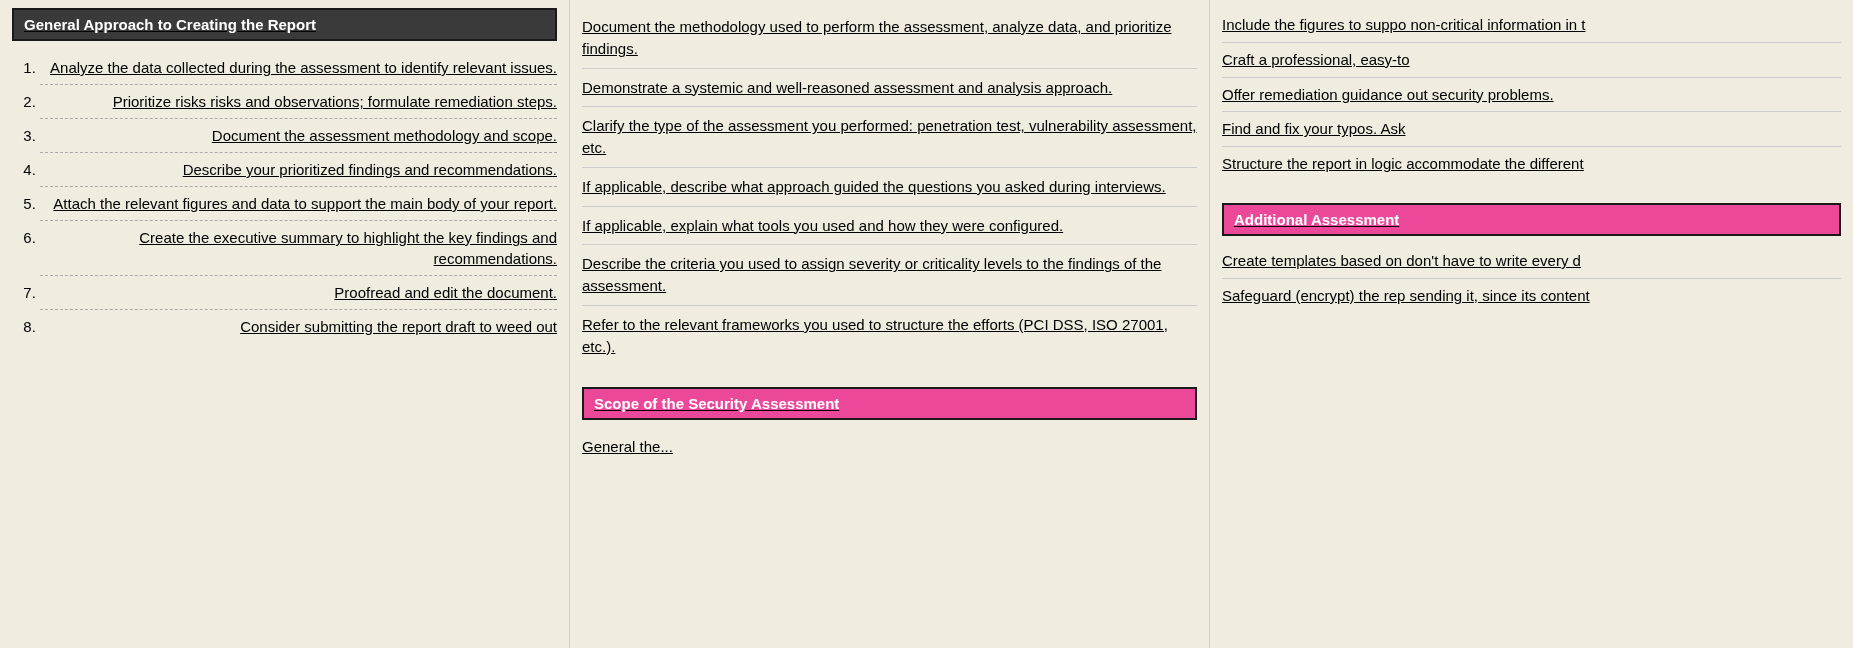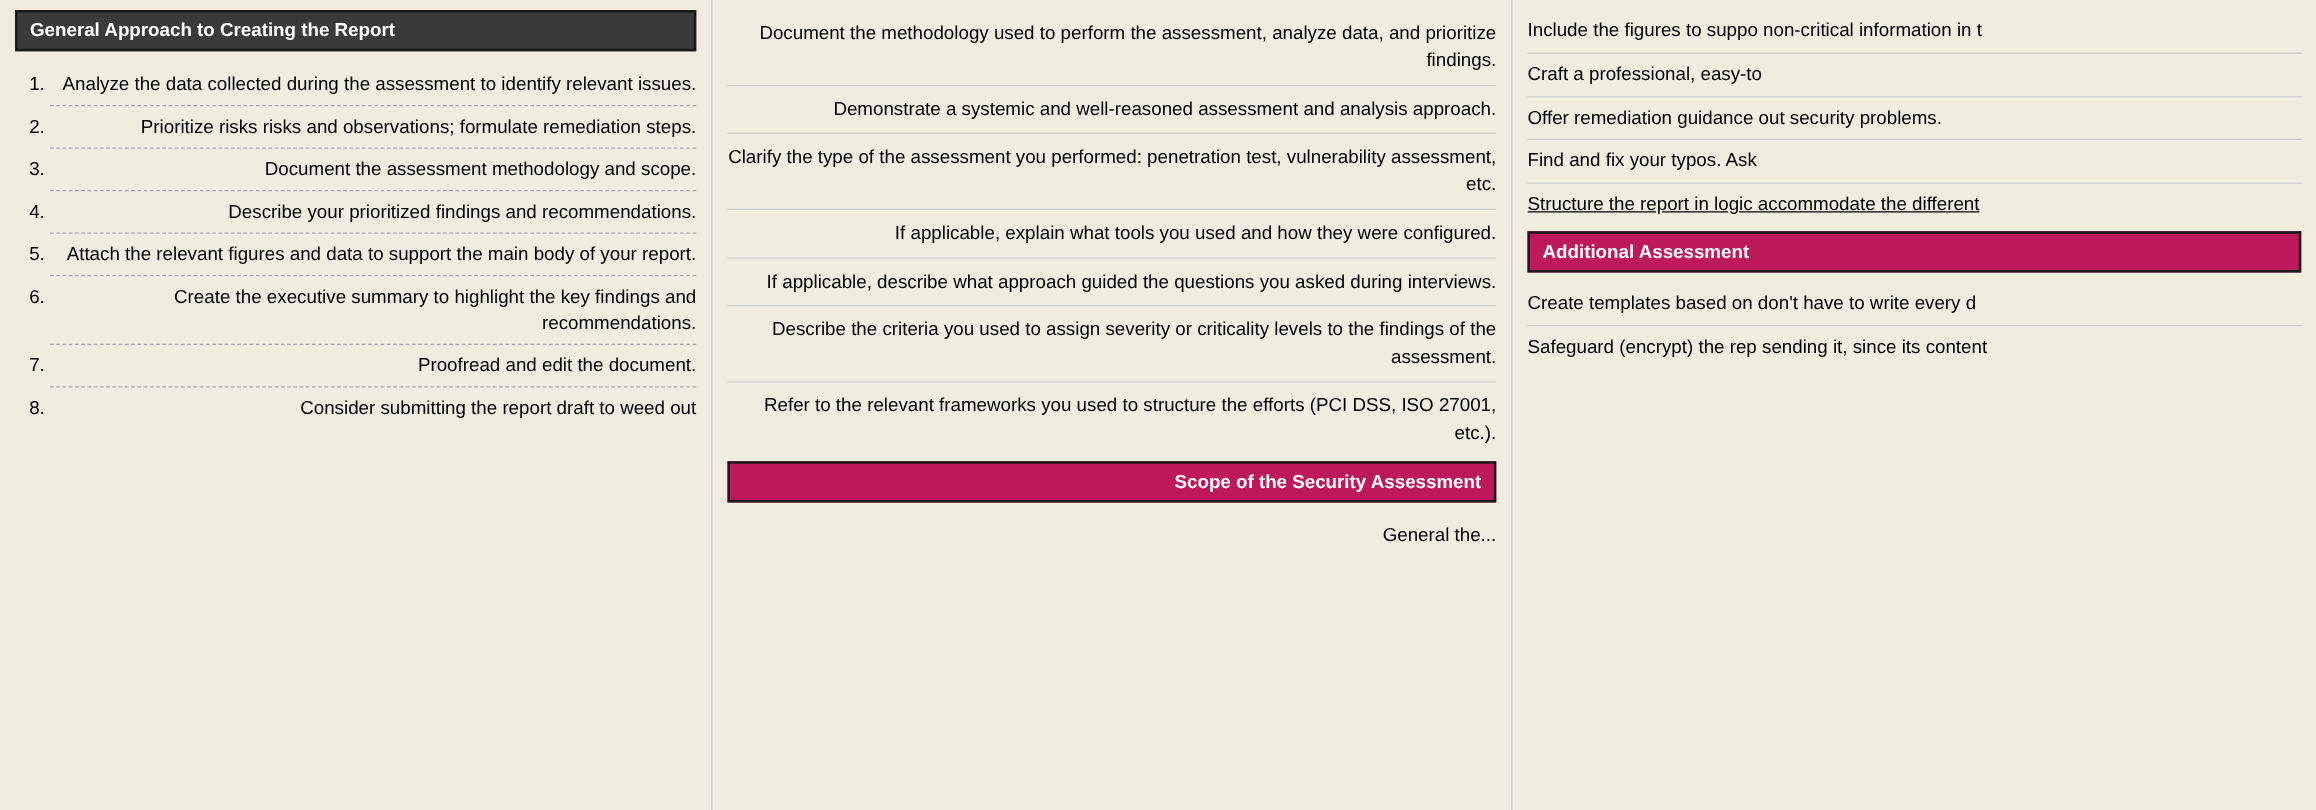--- a/index.html
+++ b/index.html
@@ -12,46 +12,47 @@
       font-size: 15px;
       background: #f0ece0;
       width: 1853px;
       min-height: 648px;
       overflow: hidden;
     }
     .page {
       display: flex;
       width: 1853px;
       min-height: 648px;
+      text-decoration: underline;
     }
     .column {
       padding: 8px 12px;
       border-right: 1px solid #ccc;
       flex: 1;
       overflow: hidden;
     }
     .column:last-child {
       border-right: none;
     }
     .section-header {
       background: #3a3a3a;
       color: #ffffff;
       font-weight: bold;
       font-size: 15px;
       padding: 6px 10px;
       margin-bottom: 10px;
       border: 2px solid #1a1a1a;
     }
     .section-header-dark {
-      background: #be185d;
+      background: #ec4899;
       color: #ffffff;
       font-weight: bold;
       font-size: 15px;
       padding: 6px 10px;
-      margin-top: 4px;
+      margin-top: 22px;
       margin-bottom: 8px;
       border: 2px solid #1a1a1a;
     }
     ol {
       padding-left: 28px;
       margin: 0;
       text-align: right;
     }
     ol li {
       padding: 6px 0 6px 4px;
@@ -97,27 +98,27 @@
       <li><span>Prioritize risks risks and observations; formulate remediation steps.</span></li>
       <li><span>Document the assessment methodology and scope.</span></li>
       <li><span>Describe your prioritized findings and recommendations.</span></li>
       <li><span>Attach the relevant figures and data to support the main body of your report.</span></li>
       <li><span>Create the executive summary to highlight the key findings and recommendations.</span></li>
       <li><span>Proofread and edit the document.</span></li>
       <li><span>Consider submitting the report draft to weed out</span></li>
     </ol>
   </div>
 
-  <div class="column" style="max-width:640px; min-width:640px;text-align:right;">
+  <div class="column" style="max-width:640px; min-width:640px;">
     <div>
       <div class="middle-item"><span>Document the methodology used to perform the assessment, analyze data, and prioritize findings.</span></div>
       <div class="middle-item"><span>Demonstrate a systemic and well-reasoned assessment and analysis approach.</span></div>
       <div class="middle-item"><span>Clarify the type of the assessment you performed: penetration test, vulnerability assessment, etc.</span></div>
+      <div class="middle-item"><span>If applicable, describe what approach guided the questions you asked during interviews.</span></div>
       <div class="middle-item"><span>If applicable, explain what tools you used and how they were configured.</span></div>
-      <div class="middle-item"><span>If applicable, describe what approach guided the questions you asked during interviews.</span></div>
       <div class="middle-item"><span>Describe the criteria you used to assign severity or criticality levels to the findings of the assessment.</span></div>
       <div class="middle-item"><span>Refer to the relevant frameworks you used to structure the efforts (PCI DSS, ISO 27001, etc.).</span></div>
     </div>
     <div class="section-header-dark">
       <span>Scope of the Security Assessment</span>
     </div>
     <div class="middle-item"><span>General the...</span></div>
   </div>
 
   <div class="column" style="flex:1; overflow:hidden;">

